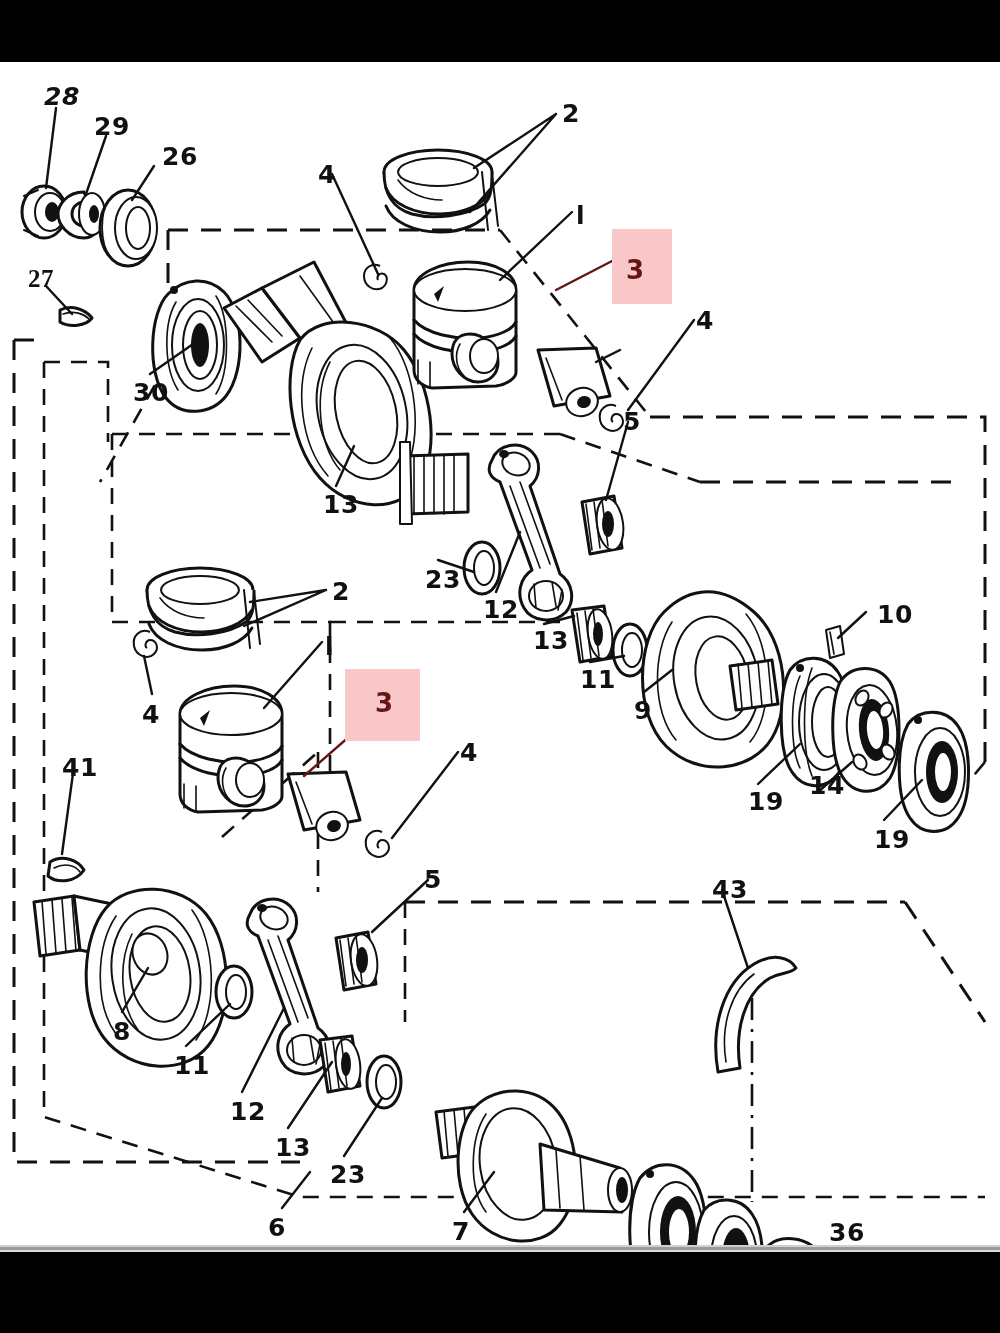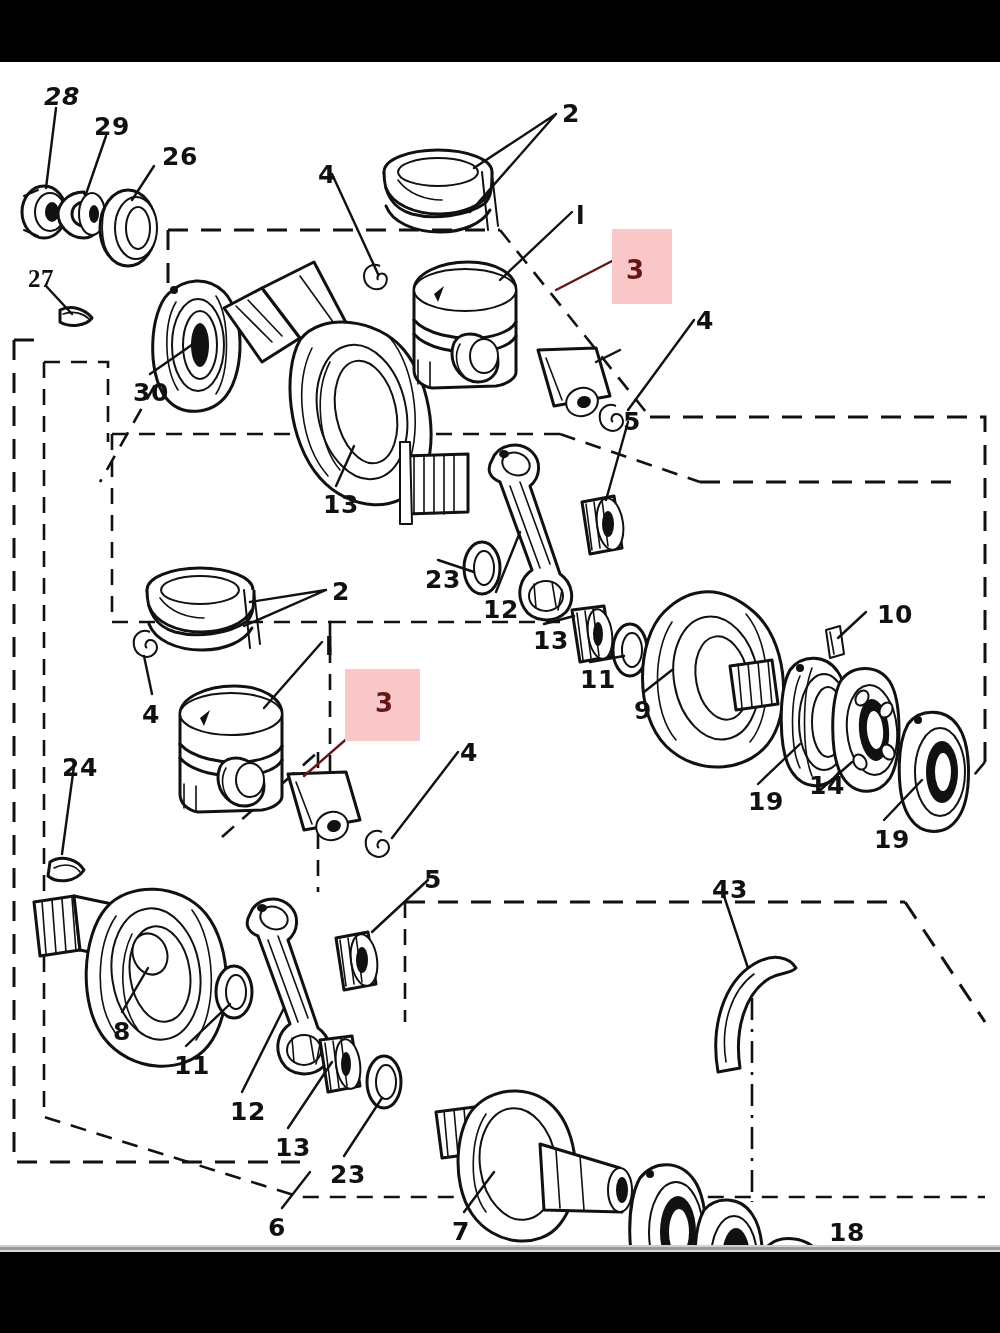--- a/index.html
+++ b/index.html
@@ -474,31 +474,31 @@
     <div class="callout" style="left:580px;top:605px;">11</div>
     <div class="callout" style="left:634px;top:636px;">9</div>
     <div class="callout" style="left:877px;top:540px;">10</div>
     <div class="callout" style="left:748px;top:727px;">19</div>
     <div class="callout" style="left:809px;top:711px;">14</div>
     <div class="callout" style="left:874px;top:765px;">19</div>
     <div class="callout" style="left:332px;top:517px;">2</div>
     <div class="callout" style="left:325px;top:572px;">l</div>
     <div class="callout" style="left:142px;top:640px;">4</div>
     <div class="callout" style="left:460px;top:678px;">4</div>
-    <div class="callout" style="left:62px;top:693px;">24</div>
+    <div class="callout" style="left:62px;top:693px;">41</div>
     <div class="callout" style="left:113px;top:957px;">8</div>
     <div class="callout" style="left:174px;top:991px;">11</div>
     <div class="callout" style="left:230px;top:1037px;">12</div>
     <div class="callout" style="left:275px;top:1073px;">13</div>
     <div class="callout" style="left:330px;top:1100px;">23</div>
     <div class="callout" style="left:424px;top:805px;">5</div>
     <div class="callout" style="left:712px;top:815px;">43</div>
     <div class="callout" style="left:268px;top:1153px;">6</div>
     <div class="callout" style="left:452px;top:1157px;">7</div>
-    <div class="callout" style="left:829px;top:1158px;">18</div>
+    <div class="callout" style="left:829px;top:1158px;">36</div>
     <div class="callout" style="left:894px;top:1196px;">22</div>
 
   </div>
 
   <div class="scroll-strip"></div>
   <div class="letterbox bottom"></div>
 
 </div>
 
 </body></html>

